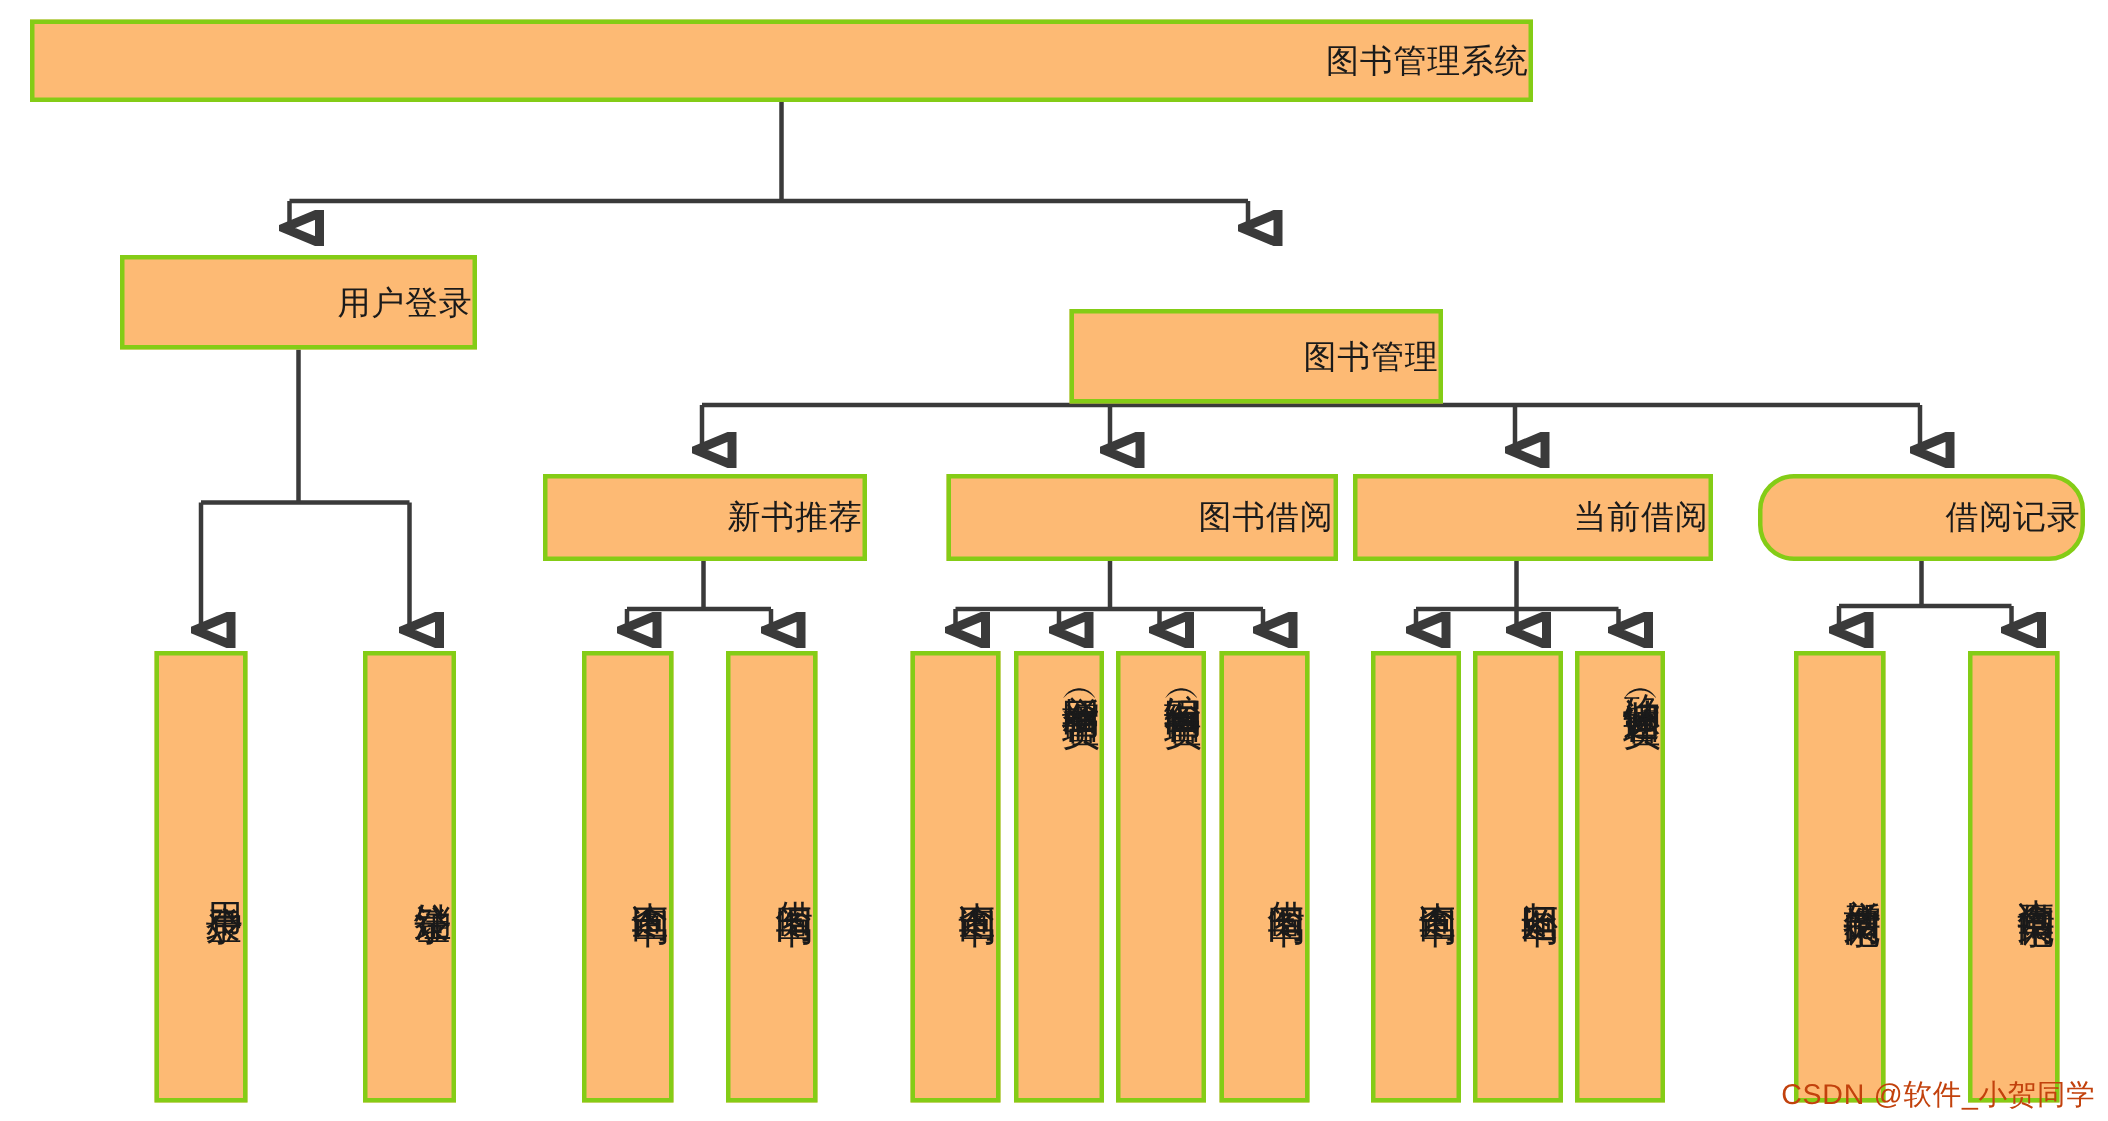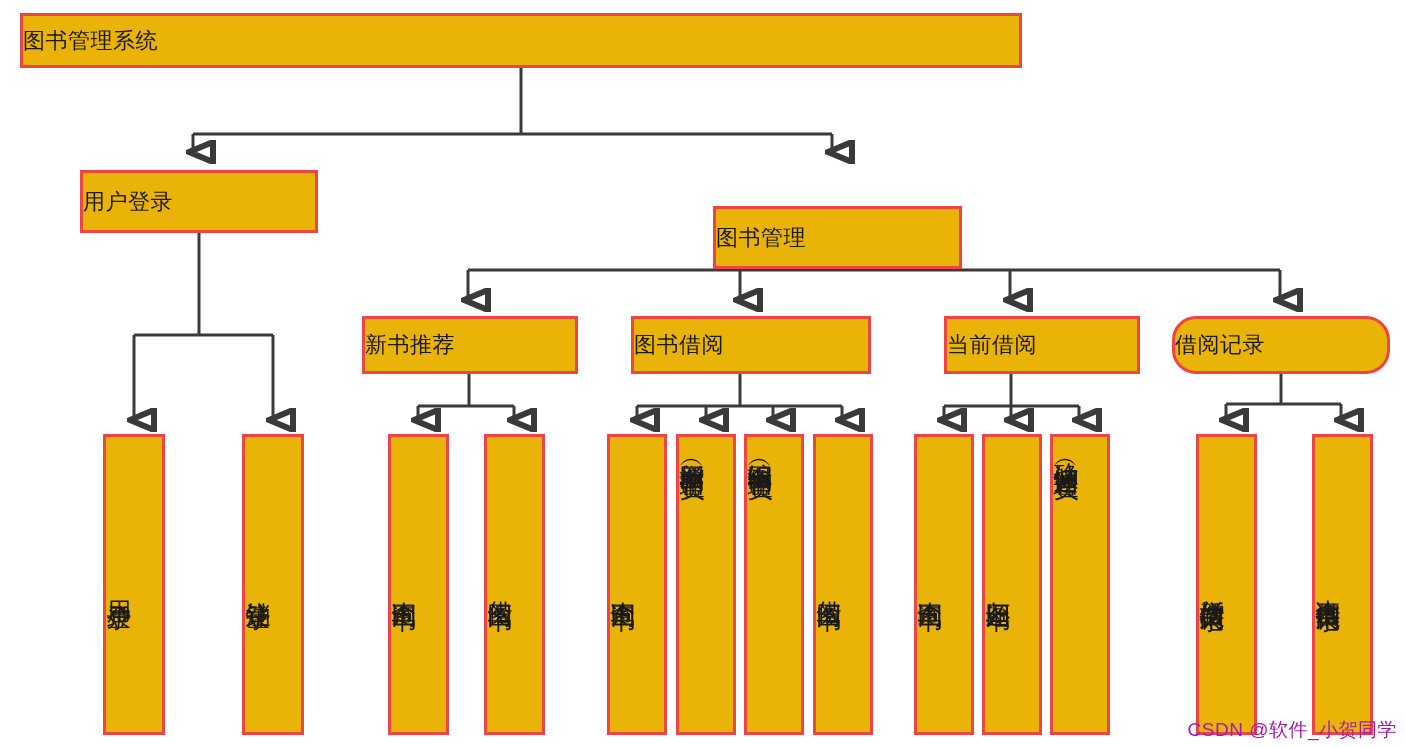--- a/index.html
+++ b/index.html
@@ -11,25 +11,25 @@
     position: relative;
     width: 1405px;
     height: 747px;
     background: #ffffff;
     font-family: "Liberation Sans", "DejaVu Sans", sans-serif;
     overflow: hidden;
   }
   .node {
     position: absolute;
     box-sizing: border-box;
-    border: 3px solid #ef4444;
-    background: #eab308;
+    border: 3px solid #84cc16;
+    background: #fdba74;
     display: flex;
     align-items: center;
-    justify-content: flex-start;
+    justify-content: flex-end;
     color: #1a1a1a;
   }
   .node .label {
     display: block;
     text-align: center;
     line-height: 1.18;
     letter-spacing: 0.5px;
     white-space: nowrap;
   }
   
@@ -63,21 +63,21 @@
   svg#wires line, svg#wires path {
     stroke: #3a3a3a;
     stroke-width: 3;
     fill: none;
   }
   .watermark {
     position: absolute;
     right: 8px;
     bottom: 4px;
     font-size: 19px;
-    color: #a21caf;
+    color: #c2410c;
     white-space: nowrap;
     letter-spacing: 0.5px;
   }
 </style>
 </head>
 <body>
 
 <div id="canvas">
 
   <svg id="wires" viewBox="0 0 1405 747">
@@ -140,25 +140,25 @@
   </div>
 
   <div class="node h" style="left:713px; top:170px; width:249px; height:63px;margin-top:36px;">
     <span class="label">图书管理</span>
   </div>
 
   <div class="node h" style="left:362px; top:316px; width:216px; height:58px;">
     <span class="label">新书推荐</span>
   </div>
 
-  <div class="node h" style="left:631px; top:316px; width:240px; height:58px;">
+  <div class="node h" style="left:631px; top:316px; width:261px; height:58px;">
     <span class="label">图书借阅</span>
   </div>
 
-  <div class="node h" style="left:944px; top:316px; width:196px; height:58px;">
+  <div class="node h" style="left:902px; top:316px; width:240px; height:58px;">
     <span class="label">当前借阅</span>
   </div>
 
   <div class="node h" style="left:1172px; top:316px; width:218px; height:58px;border-radius:24px;">
     <span class="label">借阅记录</span>
   </div>
 
   <div class="node v mid" style="left:103px; top:434px; width:62px; height:301px;">
     <span class="label">用户登录</span>
   </div>

